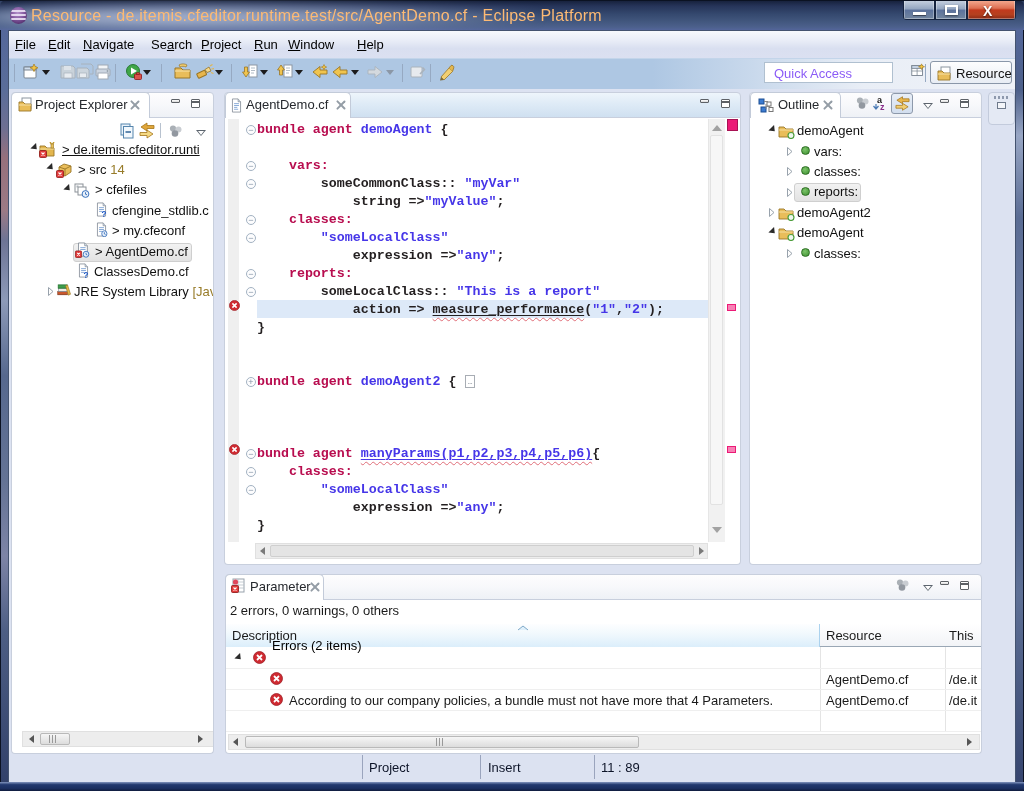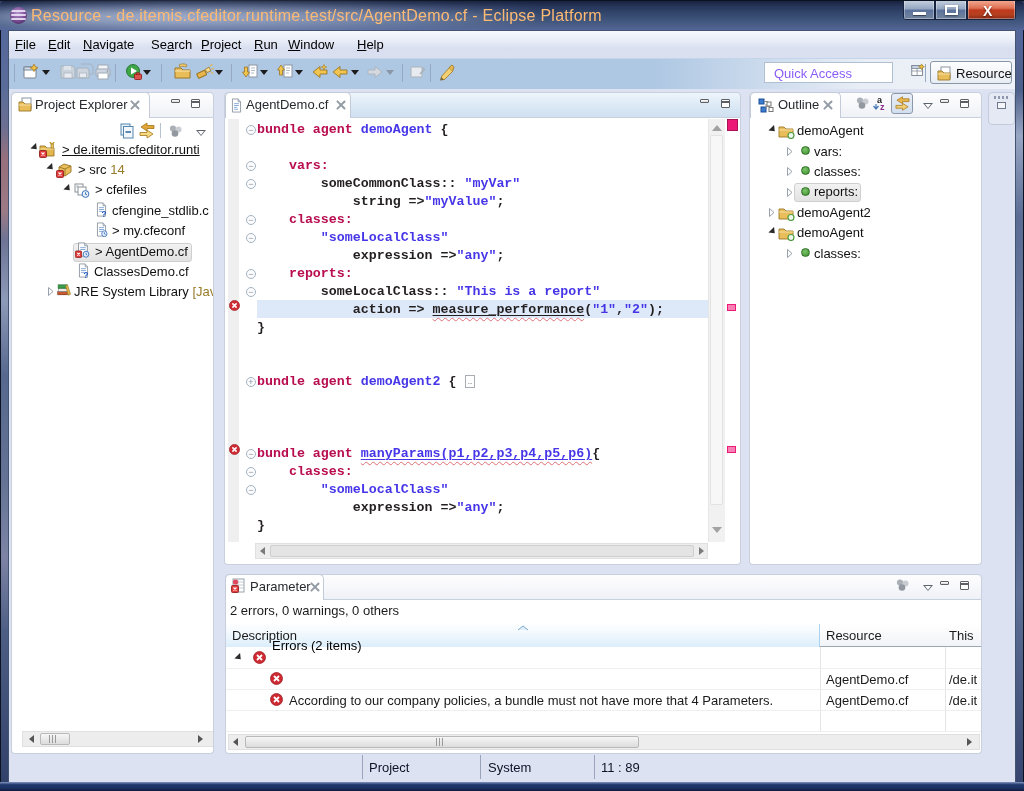--- a/index.html
+++ b/index.html
@@ -568,16 +568,16 @@
   </div>
 
   <div class="abs" style="left:979px; top:61px; width:27px; height:33px; background:#e4e9f4; border:1px solid #c3cbdc; border-radius:4px;">
     <div style="position:absolute; left:5px; top:3px; width:16px; height:3px; background-image:repeating-linear-gradient(to right,#8e99ad 0 2px,transparent 2px 4px);"></div>
     <div style="position:absolute; left:8px; top:9px; width:9px; height:7px; border:1px solid #6e7a8c; background:#f3f5f9;"></div>
   </div>
 
   <div class="abs" style="left:353px; top:724px; width:1px; height:24px; background:#9aa4bd;"></div>
   <div class="abs" style="left:360px; top:729px; font-size:13px; color:#0d1428;">Project</div>
   <div class="abs" style="left:471px; top:724px; width:1px; height:24px; background:#9aa4bd;"></div>
-  <div class="abs" style="left:479px; top:729px; font-size:13px; color:#0d1428;">System</div>
+  <div class="abs" style="left:479px; top:729px; font-size:13px; color:#0d1428;">Insert</div>
   <div class="abs" style="left:585px; top:724px; width:1px; height:24px; background:#9aa4bd;"></div>
   <div class="abs" style="left:592px; top:729px; font-size:13px; color:#0d1428;">11 : 89</div>
 </div>
 
 </body></html>

